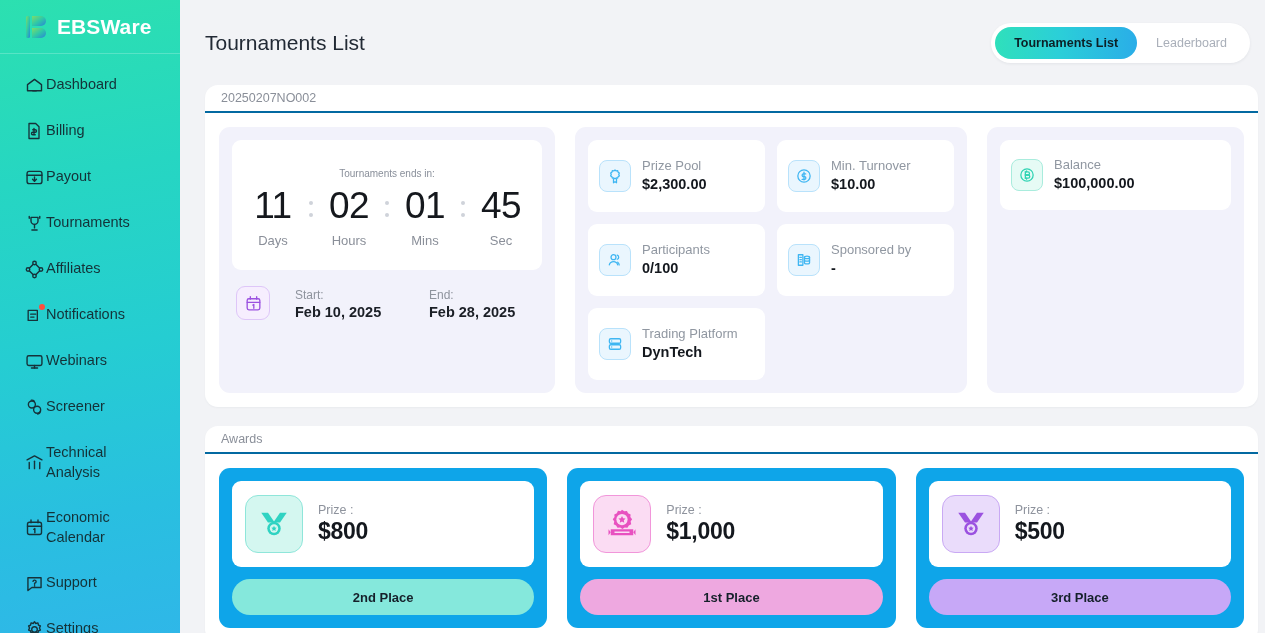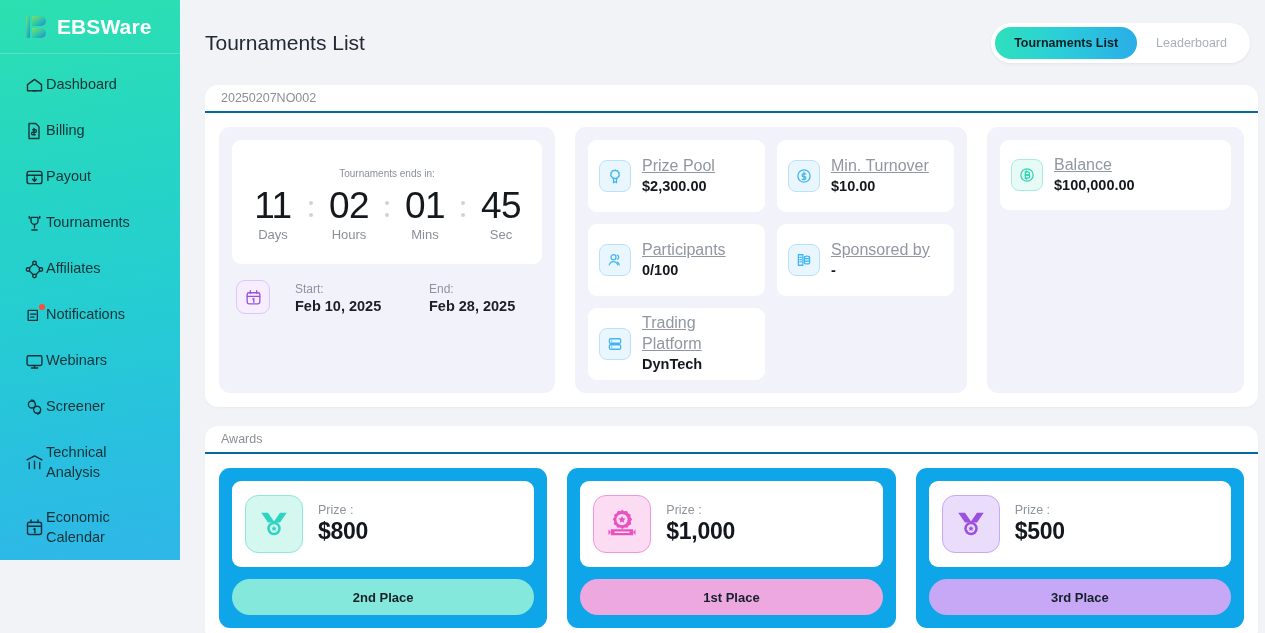--- a/index.html
+++ b/index.html
@@ -6,21 +6,21 @@
   html, body {
     width: 1265px; height: 633px;
     font-family: "Liberation Sans", sans-serif;
     background: #f2f3f6;
     overflow: hidden;
   }
   .app { display: flex; width: 1265px; height: 633px; }
 
   
   .sidebar {
-    width: 180px; height: 560px; flex: 0 0 180px;
+    width: 180px; height: 633px; flex: 0 0 180px;
     background: linear-gradient(170deg, #2ce0b0 0%, #26d6c2 28%, #25cdd2 55%, #29bfe0 80%, #2fb7e8 100%);
     position: relative; overflow: hidden;
   }
   .logo-row {
     height: 54px; display: flex; align-items: center;
     gap: 9px; padding-left: 26px;
     border-bottom: 1px solid rgba(255,255,255,0.22);
   }
   .logo-mark { width: 22px; height: 24px; flex: 0 0 22px; }
   .logo-text { color: #ffffff; font-size: 21px; font-weight: 600; letter-spacing: .1px; }
@@ -89,21 +89,21 @@
     display: flex; flex-direction: column;
   }
   .count-inner {
     background: #ffffff; border-radius: 9px;
     padding: 28px 10px 22px; text-align: center;
   }
   .count-lead { font-size: 10px; color: #898f9a; margin-bottom: 6px; }
   .clock { display: flex; align-items: flex-start; justify-content: center; }
   .seg { width: 60px; }
   .seg-num { font-size: 37px; color: #15181d; line-height: 1.12; letter-spacing: -.5px; }
-  .seg-lbl { font-size: 13px; color: #8a8f99; margin-top: 1px; }
+  .seg-lbl { font-size: 13px; color: #8a8f99; margin-top: 7px; }
   .colon {
     width: 16px; display: flex; flex-direction: column; align-items: center;
     gap: 8px; padding-top: 16px;
   }
   .colon i { width: 4px; height: 4px; border-radius: 50%; background: #cfd3da; display: block; }
 
   .dates { display: flex; align-items: center; gap: 25px; padding: 16px 4px 4px; }
   .cal-chip {
     width: 34px; height: 34px; flex: 0 0 34px; border-radius: 9px;
     background: #f6eefe; border: 1px solid #dec6f8;
@@ -124,21 +124,21 @@
     background: #ffffff; border-radius: 9px;
     display: flex; align-items: center; gap: 11px; padding: 0 11px;
   }
   .stat-chip {
     width: 32px; height: 32px; flex: 0 0 32px; border-radius: 8px;
     display: flex; align-items: center; justify-content: center;
     background: #eaf6fe; border: 1px solid #b9e2fb;
   }
   .stat-chip.mint { background: #e6fbf5; border-color: #a9ecdd; }
   .stat-txt { min-width: 0; }
-  .stat-lbl { font-size: 16px; color: #9097a1; line-height: 1.3; text-decoration: underline; }
+  .stat-lbl { font-size: 13px; color: #9097a1; line-height: 1.3; }
   .stat-val { font-size: 14.5px; color: #14181e; font-weight: 700; line-height: 1.35; }
 
   .balance-wrap {
     flex: 1 1 auto; background: #f2f2fb; border-radius: 11px; padding: 13px;
   }
   .balance-wrap .stat { height: 70px; }
 
   
   .awards-body { padding: 14px; display: flex; gap: 20px; }
   .award {

